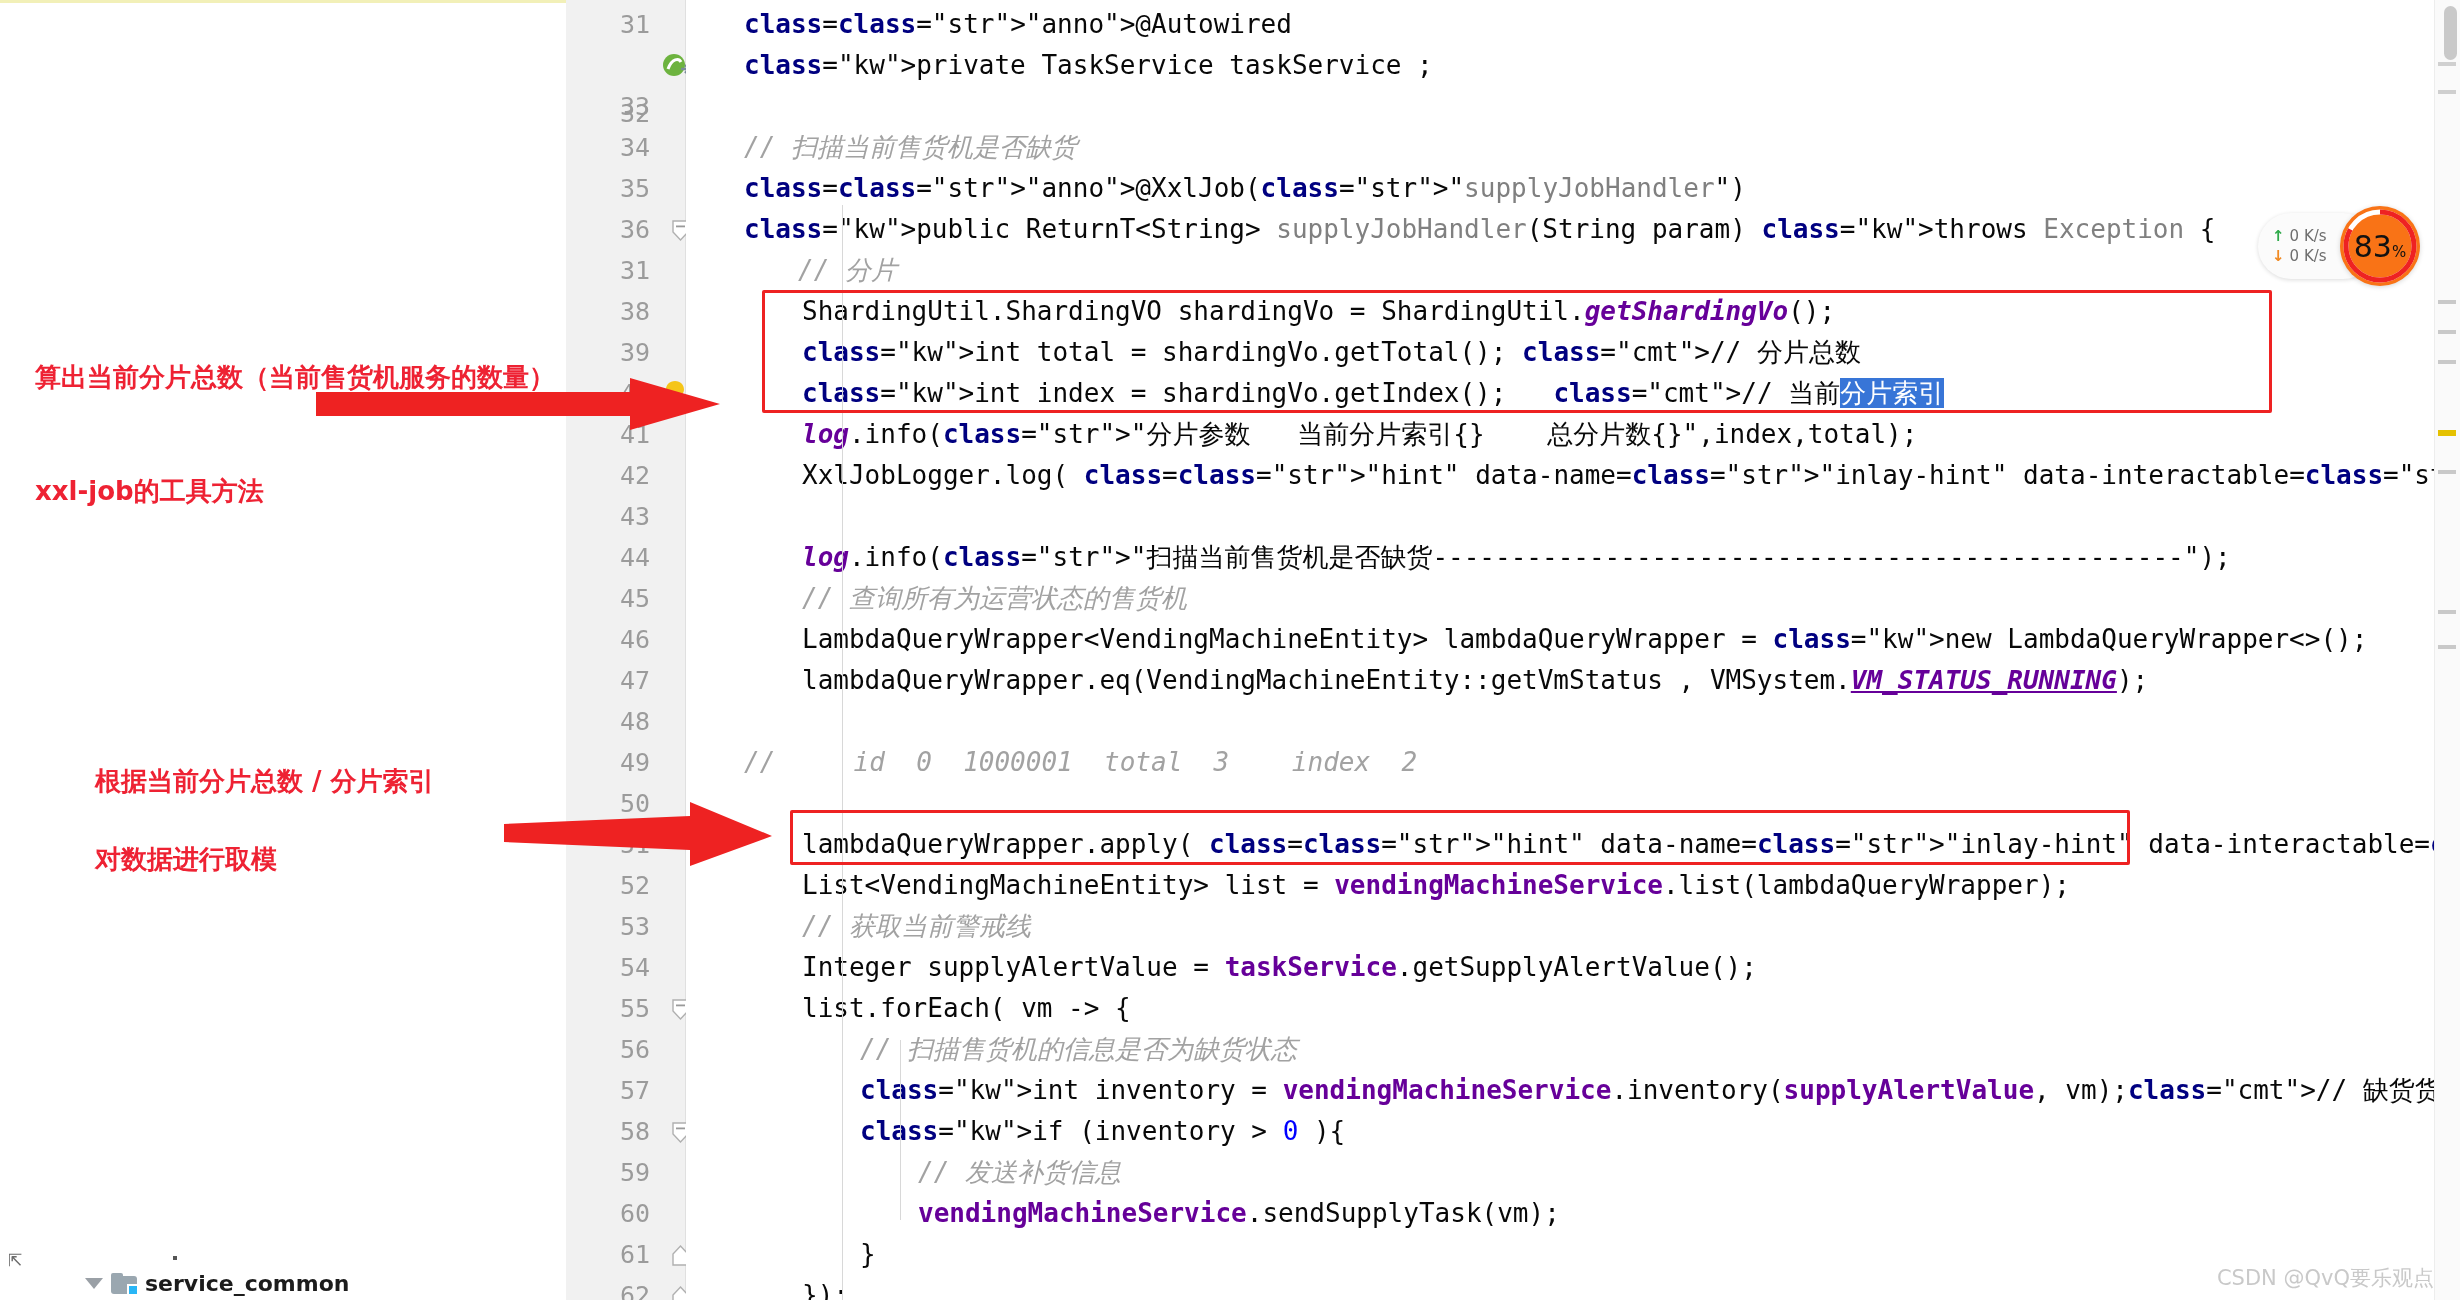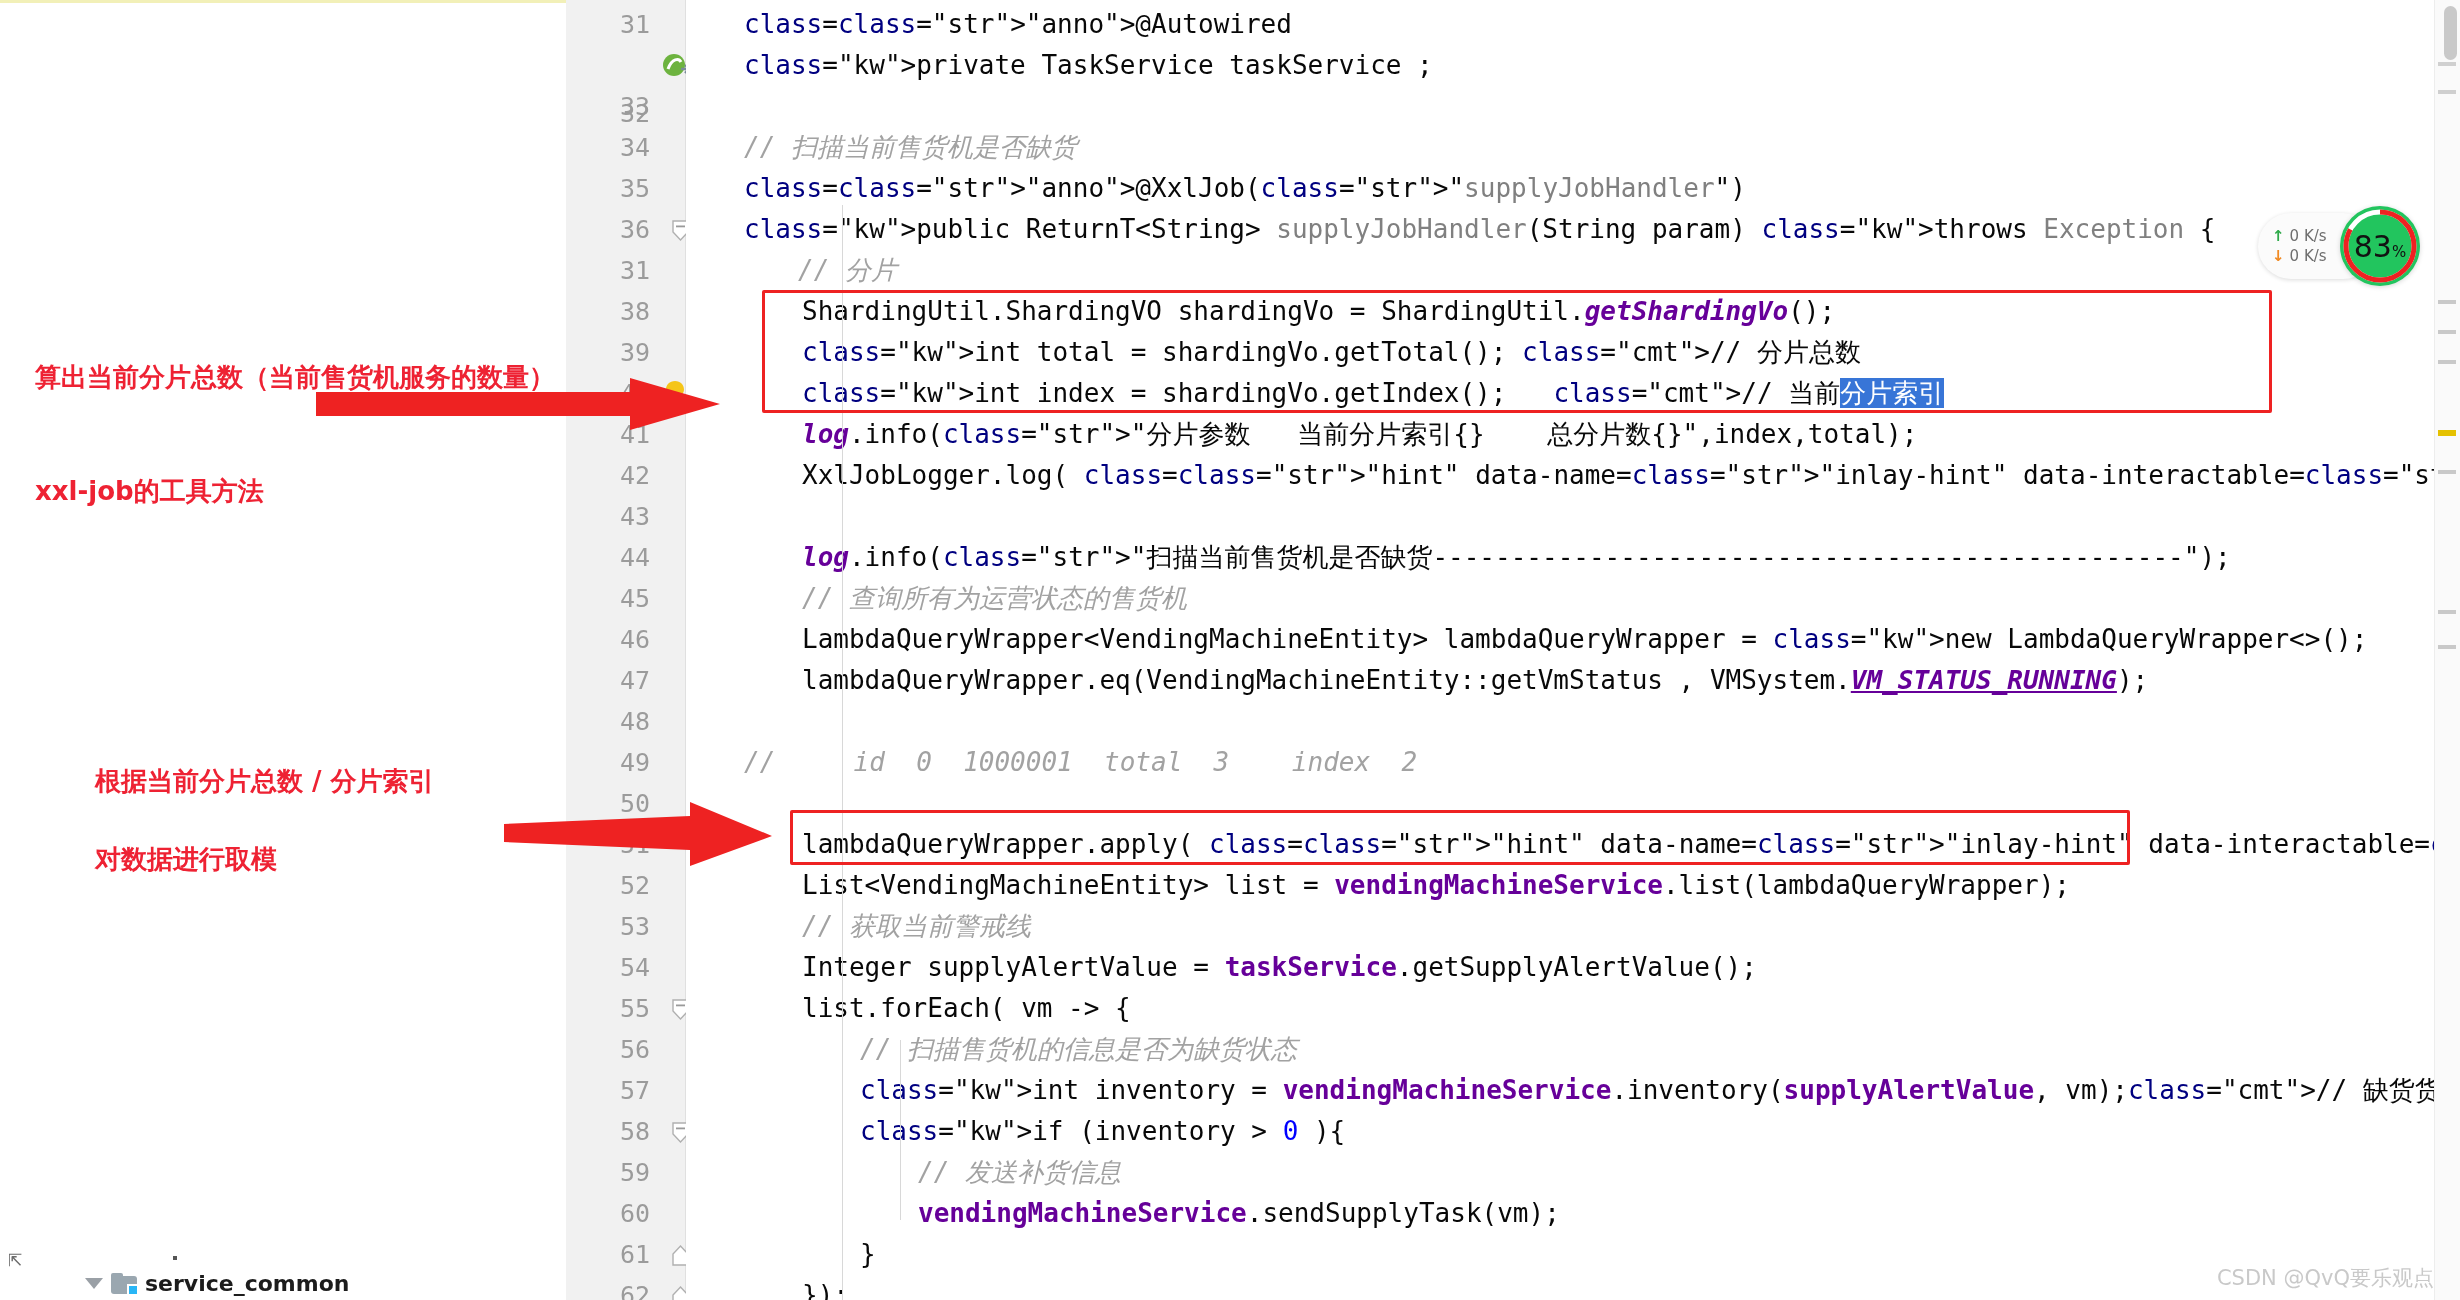--- a/index.html
+++ b/index.html
@@ -65,21 +65,21 @@
     font-size: 25px; color: #9b9b9b;
   }
   .hl-row {
     position: absolute; left: 686px; width: 1748px; height: 41px; background: #fdf6e3;
   }
   .indent-guide {
     position: absolute; width: 1px; background: #d8d8d8;
   }
 
   
-  .kw   { color: #000080; font-weight: normal; }
+  .kw   { color: #000080; font-weight: bold; }
   .cmt  { color: #a2a2a2; font-style: italic; }
   .fld  { color: #660099; font-weight: bold; font-style: italic; }
   .fld2 { color: #660099; font-weight: bold; }
   .cst  { color: #660099; font-weight: bold; font-style: italic; text-decoration: underline; }
   .par  { color: #808080; }
   .num  { color: #0000ff; }
   .sel  { background: #3875d7; color: #ffffff; }
 
   
   .redbox {
@@ -117,21 +117,21 @@
     position: absolute; left: 2258px; top: 213px; width: 118px; height: 66px;
     background: #fbfbfb; border-radius: 33px; box-shadow: 0 1px 4px rgba(0,0,0,.14);
     display: flex; flex-direction: column; justify-content: center; padding-left: 14px;
   }
   .net-row { display: flex; align-items: center; gap: 5px; font-size: 15px; color: #6e6e6e;
     font-family: "DejaVu Sans", "Liberation Sans", sans-serif; line-height: 20px; }
   .net-row .up { color: #2faa4a; font-weight: bold; }
   .net-row .down { color: #f08a24; font-weight: bold; }
   .cpu-widget {
     position: absolute; left: 2340px; top: 206px; width: 80px; height: 80px;
-    border-radius: 50%; background: #22c55e; box-shadow: 0 1px 5px rgba(0,0,0,.16);
+    border-radius: 50%; background: #f97316; box-shadow: 0 1px 5px rgba(0,0,0,.16);
     display: flex; align-items: center; justify-content: center;
   }
   .cpu-ring {
     position: absolute; left: 0; top: 0; width: 80px; height: 80px; border-radius: 50%;
   }
   .cpu-val { position: relative; font-size: 30px; color: #121212; font-weight: normal;
     font-family: "DejaVu Sans", "Liberation Sans", sans-serif; z-index: 2; }
   .cpu-pct { font-size: 15px; }
 
   .watermark {

